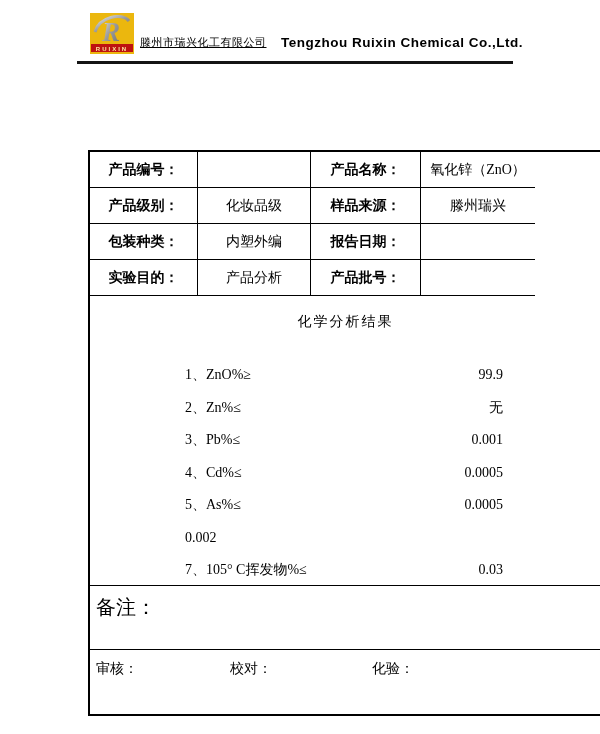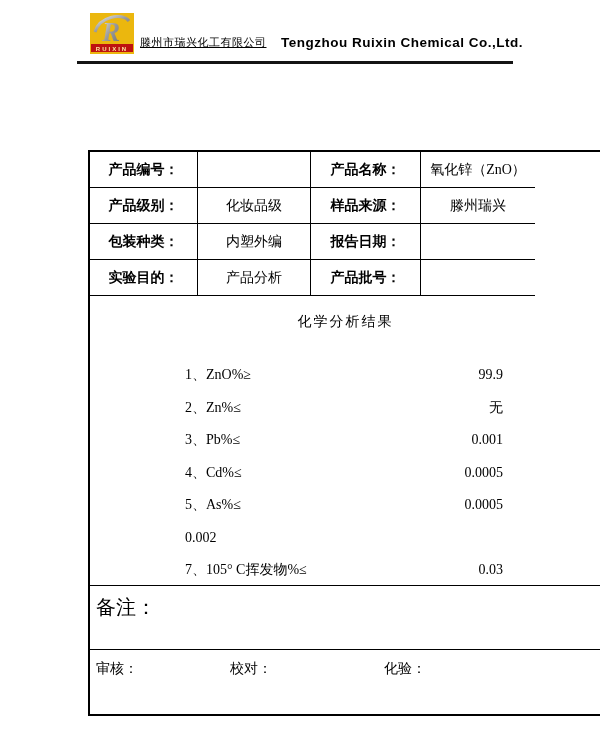--- a/index.html
+++ b/index.html
@@ -36,21 +36,21 @@
   .item{display:flex;justify-content:space-between;align-items:center;height:32.5px;
         padding:0 98px 0 95px;}
   .item .val{text-align:left;font-family:Liberation Serif, serif;}
 
   .remarks{height:64px;border-bottom:1.5px solid #000;box-sizing:border-box;
            padding:8px 0 0 6px;font-size:20px;}
   .signs{position:relative;height:62px;font-size:14px;}
   .sign{position:absolute;top:10px;white-space:nowrap;}
   .sign-review{left:6px;}
   .sign-proofread{left:140px;}
-  .sign-test{left:282px;margin-left:12px;}
+  .sign-test{left:282px;}
 </style>
 </head>
 <body>
 
 <div class="page">
 
   <div class="logo">
     <svg width="44" height="41" viewBox="0 0 44 41">
       <defs>
         <linearGradient id="rg" x1="0" y1="0" x2="1" y2="1">

